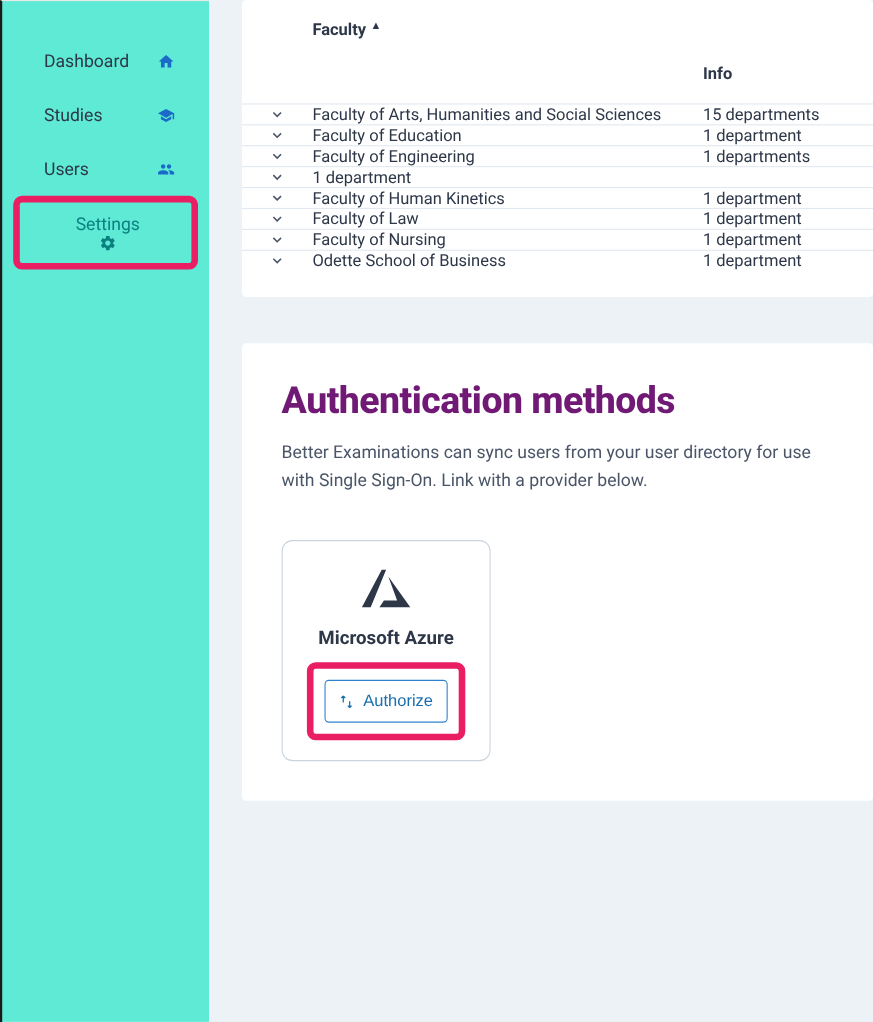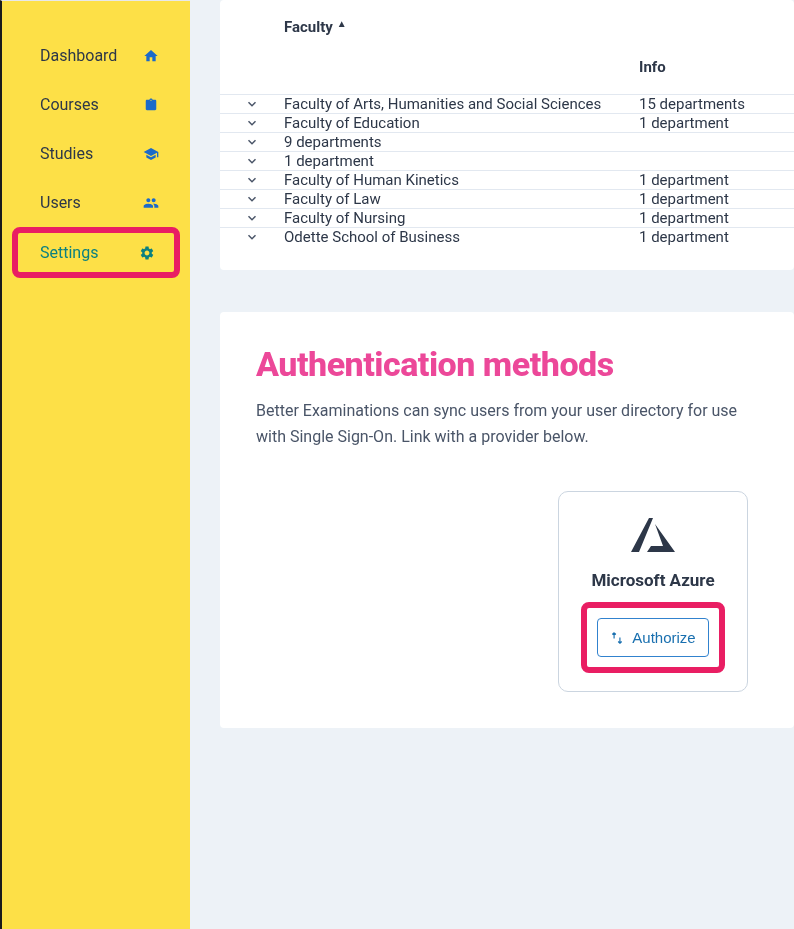--- a/index.html
+++ b/index.html
@@ -12,21 +12,21 @@
       color: #2d3748;
     }
     .page {
       display: flex;
       width: 100%;
       height: 100%;
       background: #edf2f7;
     }
     .sidebar {
       width: 190px;
-      background: #fde047;
+      background: #5eead4;
       flex-shrink: 0;
       padding-top: 30px;
       border-left: 2px solid #1a1a1a;
       border-top: 1px solid #e8e8e8;
     }
     .sidebar-list { list-style: none; }
     .sidebar-item {
       display: flex;
       align-items: center;
       justify-content: space-between;
@@ -37,20 +37,21 @@
     }
     .sidebar-item .icon { color: #1b6ac9; width: 18px; display: flex; align-items: center; justify-content: center; }
     .sidebar-item.active { color: #0b8080; }
     .sidebar-item.active .icon { color: #0b8080; }
     .sidebar-item .label { flex: 1; }
     .highlight-sidebar {
       border: 6px solid #e91e63;
       border-radius: 8px;
       margin: 0 10px;
       padding: 10px 18px 10px 22px;
+      flex-direction: column;
     }
     .main {
       flex: 1;
       overflow: hidden;
     }
     .card {
       background: #fff;
       margin-left: 30px;
       border-radius: 4px;
     }
@@ -100,32 +101,31 @@
       text-align: center;
     }
     .auth-card {
       margin-top: 42px;
       padding: 32px 36px 36px 36px;
     }
     .auth-title {
       font-family: -apple-system, BlinkMacSystemFont, 'Segoe UI', Roboto, Arial, sans-serif;
       font-weight: 800;
       font-size: 34px;
-      color: #ec4899;
+      color: #701a75;
       letter-spacing: -0.5px;
       margin-bottom: 14px;
     }
     .auth-desc {
       font-size: 16px;
       color: #4a5568;
       line-height: 1.6;
     }
     .auth-provider-wrapper {
       display: flex;
-      justify-content: flex-end;
       margin-top: 42px;
       padding-right: 10px;
     }
     .provider-box {
       border: 1px solid #cbd5e0;
       border-radius: 10px;
       width: 190px;
       padding: 24px 12px 18px 12px;
       text-align: center;
     }
@@ -169,28 +169,20 @@
     <ul class="sidebar-list">
       <li class="sidebar-item">
         <span class="label">Dashboard</span>
         <span class="icon">
           <svg width="16" height="16" viewBox="0 0 24 24" fill="currentColor">
               <path d="M10 20v-6h4v6h5v-8h3L12 3 2 12h3v8z"></path>
             </svg>
         </span>
       </li>
       <li class="sidebar-item">
-        <span class="label">Courses</span>
-        <span class="icon">
-          <svg width="14" height="16" viewBox="0 0 24 24" fill="currentColor">
-              <path d="M19 3h-4.18C14.4 1.84 13.3 1 12 1s-2.4.84-2.82 2H5c-1.1 0-2 .9-2 2v14c0 1.1.9 2 2 2h14c1.1 0 2-.9 2-2V5c0-1.1-.9-2-2-2zm-7 0c.55 0 1 .45 1 1s-.45 1-1 1-1-.45-1-1 .45-1 1-1z"></path>
-            </svg>
-        </span>
-      </li>
-      <li class="sidebar-item">
         <span class="label">Studies</span>
         <span class="icon">
           <svg width="16" height="16" viewBox="0 0 24 24" fill="currentColor">
               <path d="M12 3L1 9l11 6 9-4.91V17h2V9L12 3zM5 13.18v4L12 21l7-3.82v-4L12 17l-7-3.82z"></path>
             </svg>
         </span>
       </li>
       <li class="sidebar-item">
         <span class="label">Users</span>
         <span class="icon">
@@ -239,21 +231,22 @@
         </div>
         <div class="faculty-name">Faculty of Education</div>
         <div class="faculty-info">1 department</div>
       </div>
       <div class="faculty-row">
         <div class="chevron-cell">
           <svg width="14" height="14" viewBox="0 0 24 24" fill="none" stroke="currentColor" stroke-width="2.5">
               <polyline points="6 9 12 15 18 9"></polyline>
             </svg>
         </div>
-        <div class="faculty-info">9 departments</div>
+        <div class="faculty-name">Faculty of Engineering</div>
+        <div class="faculty-info">1 departments</div>
       </div>
       <div class="faculty-row">
         <div class="chevron-cell">
           <svg width="14" height="14" viewBox="0 0 24 24" fill="none" stroke="currentColor" stroke-width="2.5">
               <polyline points="6 9 12 15 18 9"></polyline>
             </svg>
         </div>
         <div class="faculty-info">1 department</div>
       </div>
       <div class="faculty-row">

